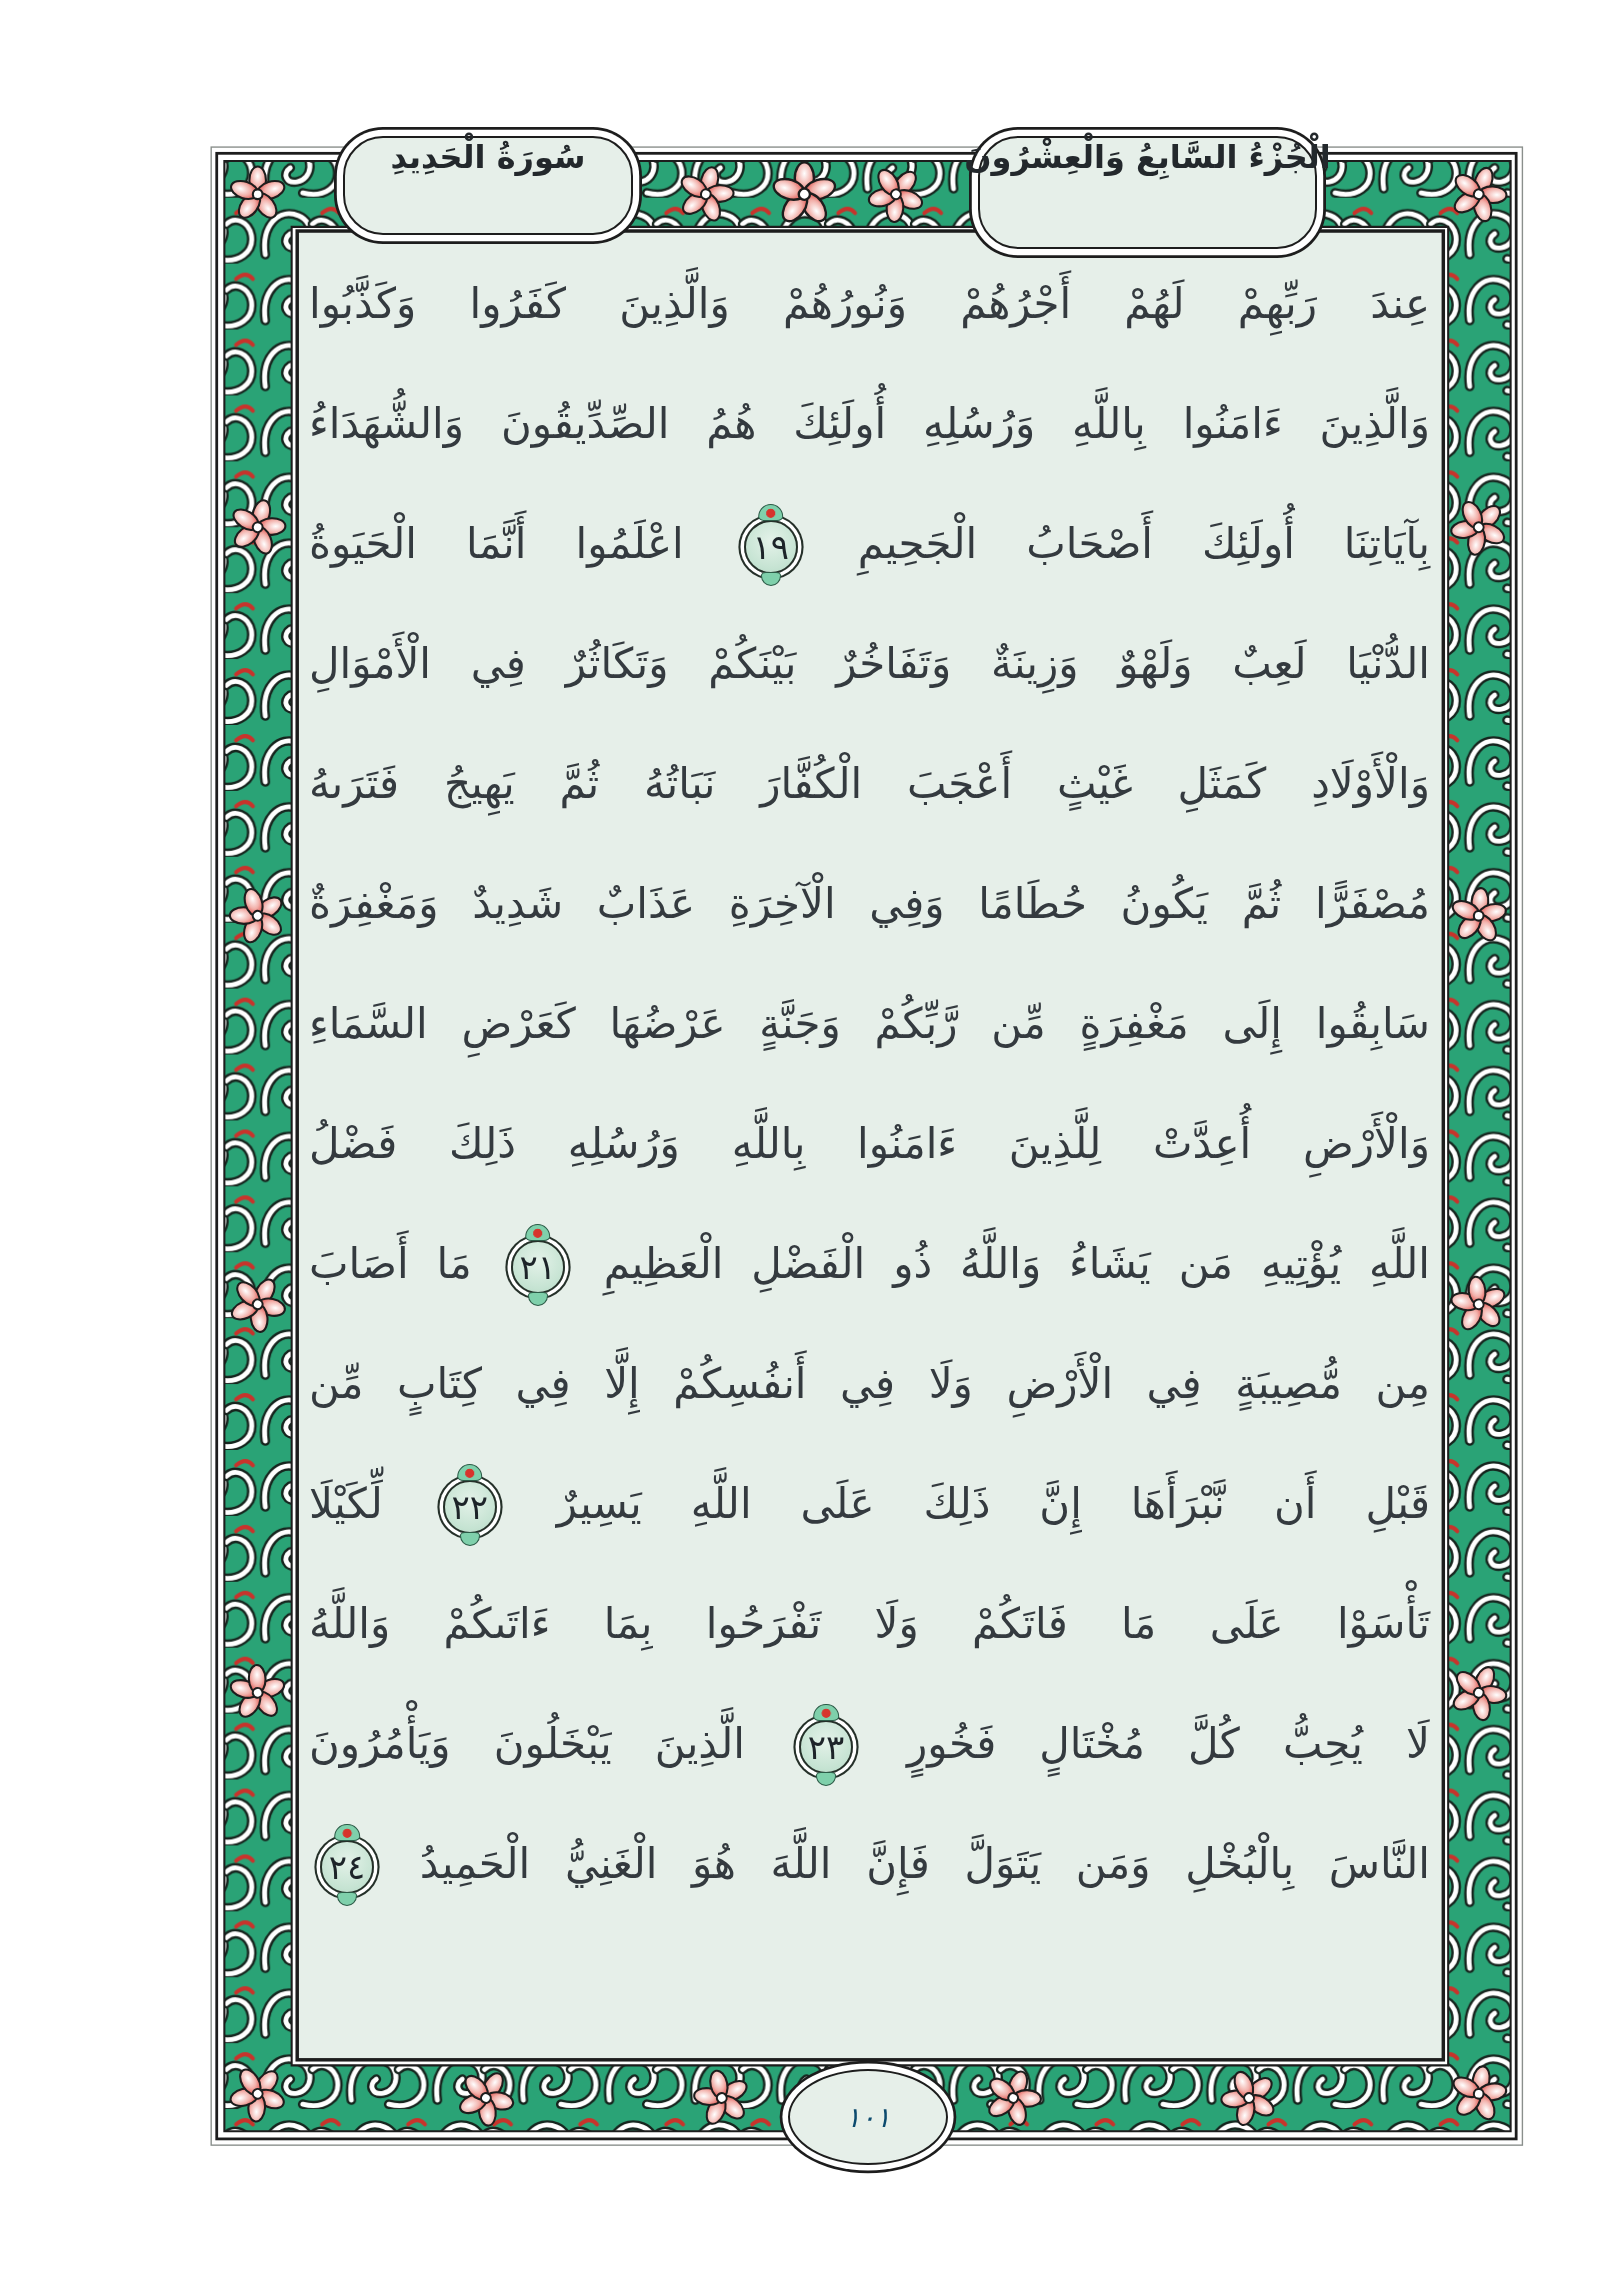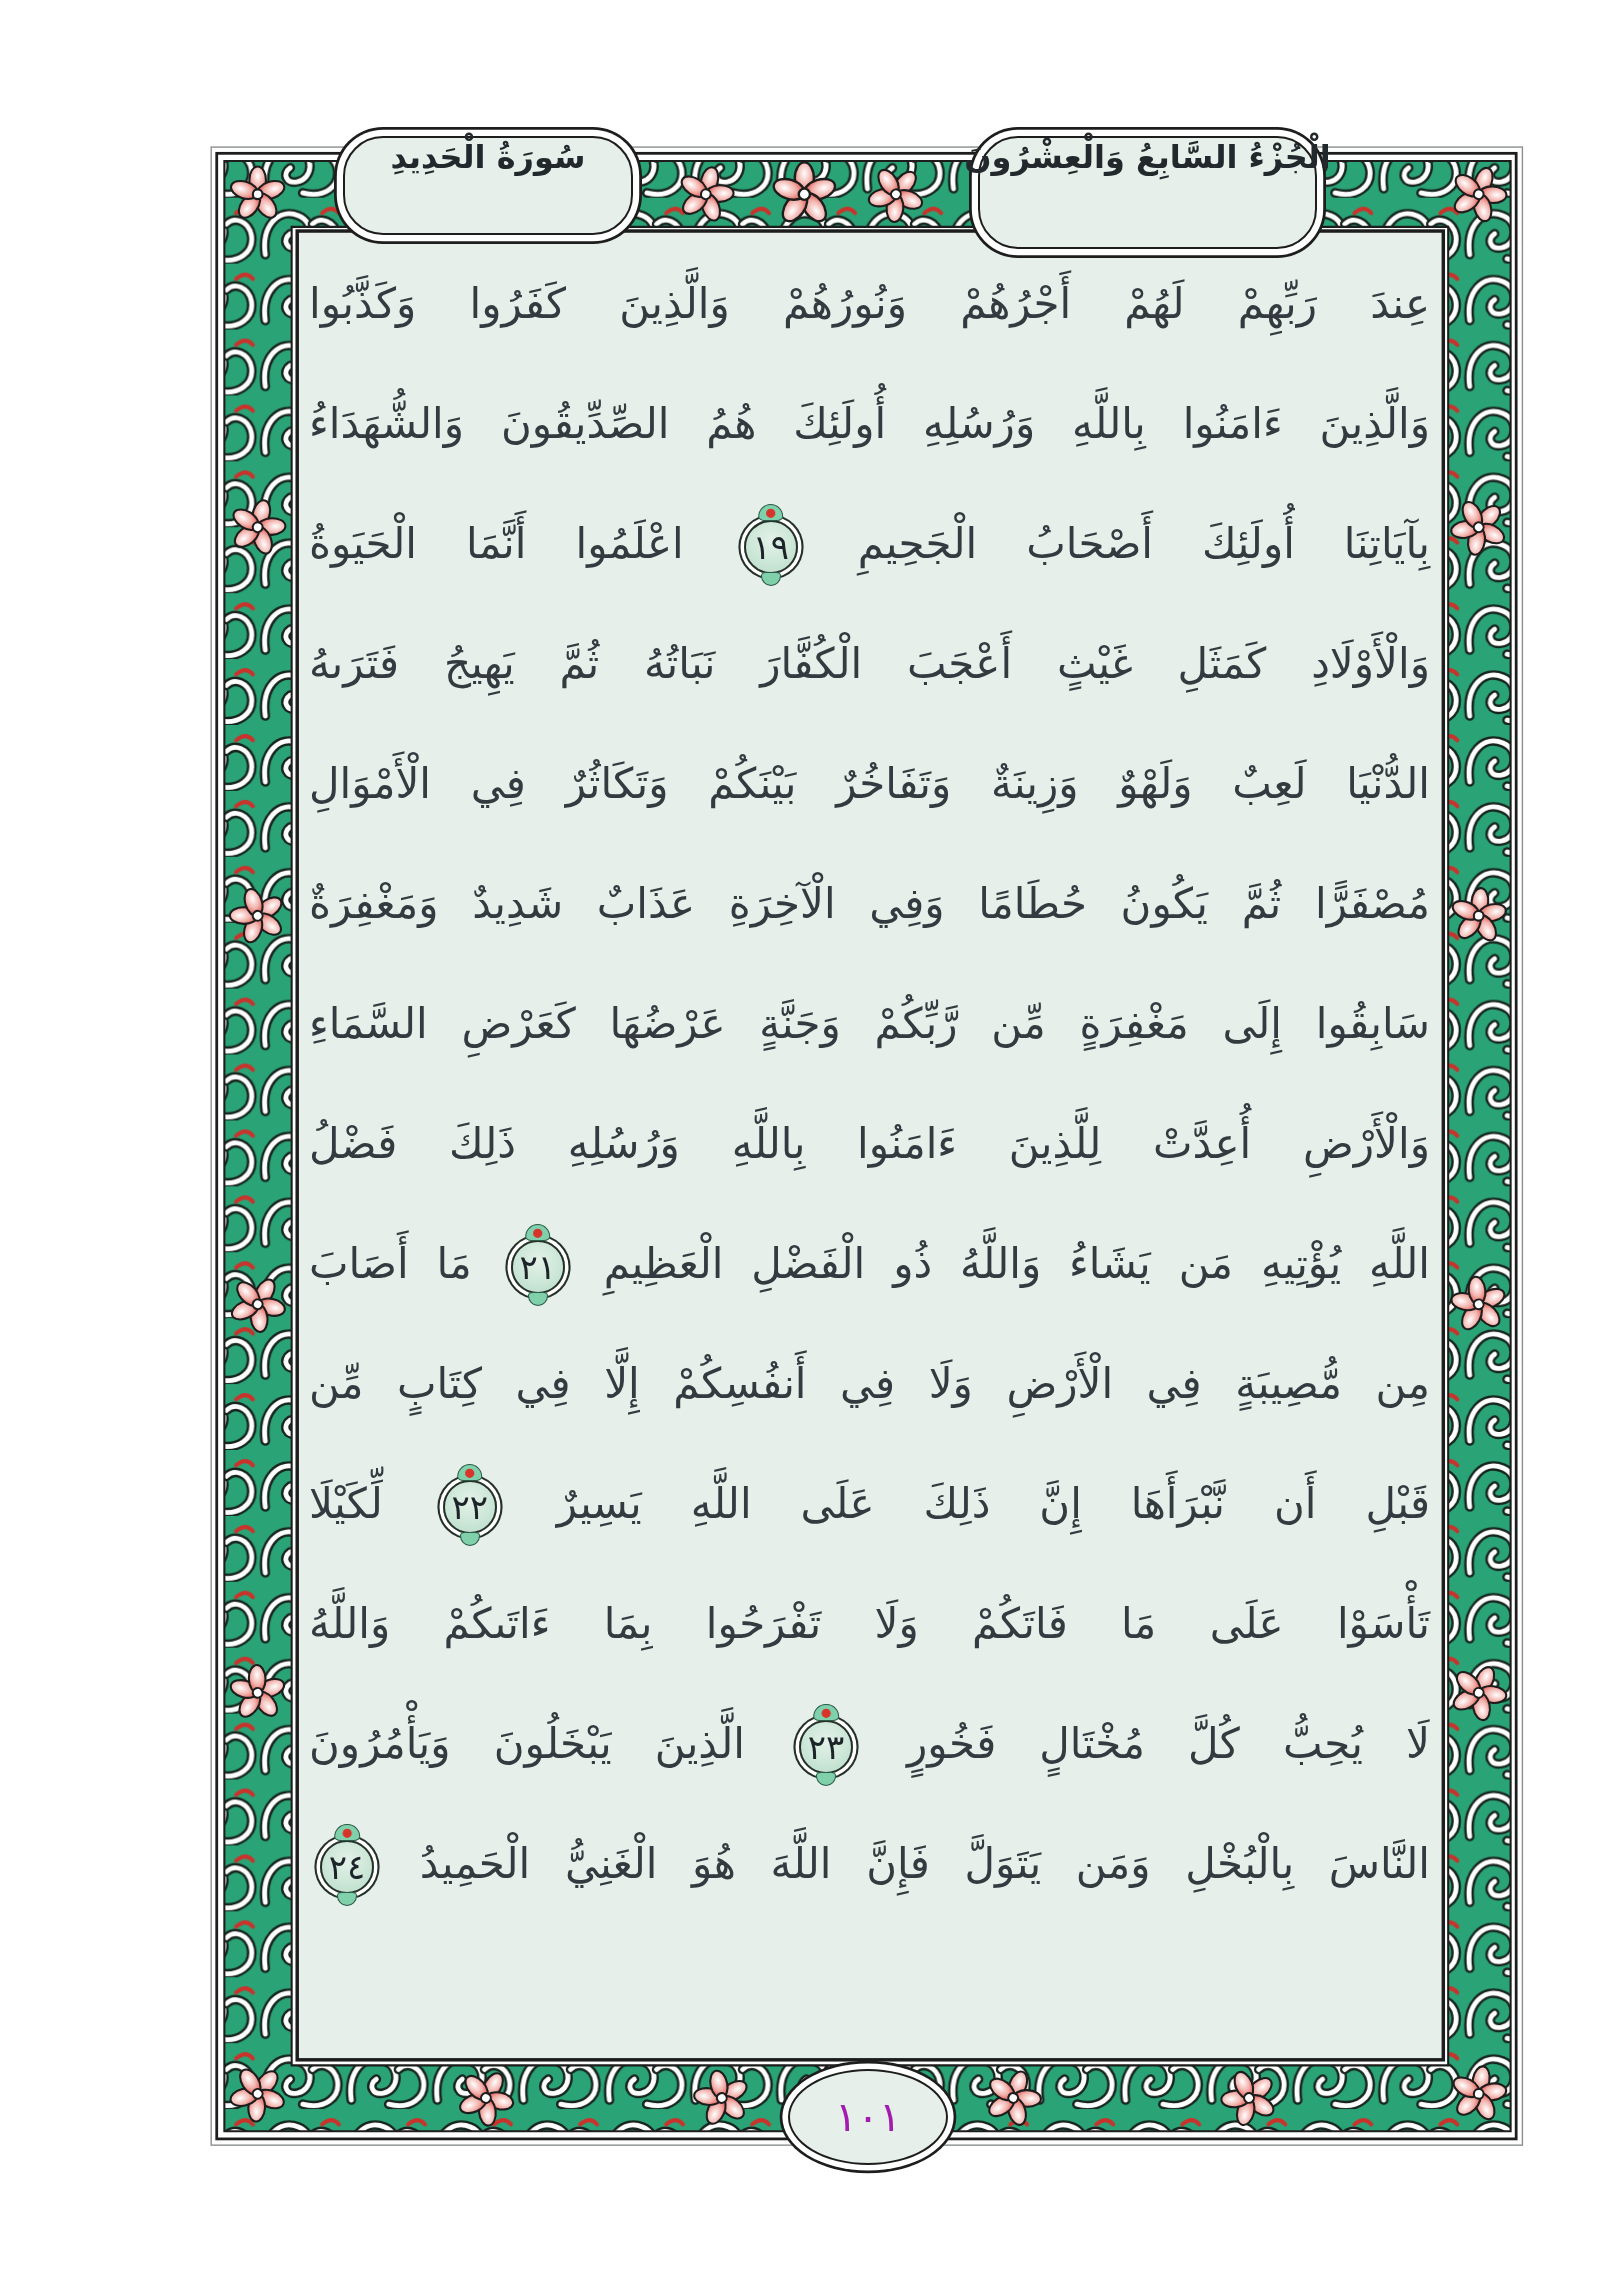--- a/index.html
+++ b/index.html
@@ -46,21 +46,21 @@
 
   .pagenum-cartouche{
     position:absolute;z-index:3;
     left:788px;top:2069px;width:160px;height:96px;
     background:var(--panel-mint);
     border:2.8px solid var(--line-dark);
     border-radius:50%;
     box-shadow:0 0 0 5.6px #ffffff, 0 0 0 8.3px var(--line-dark);
     display:flex;align-items:center;justify-content:center;
   }
-  .pagenum{font-size:41px;color:#a21caf;}
+  .pagenum{font-size:28px;color:#0c4a6e;font-style:italic;}
 
   .text-panel{
     position:absolute;z-index:2;
     left:309px;top:244px;width:1121px;height:1803px;
     direction:rtl;
   }
   .q-line{
     height:120px;
     line-height:120px;
     font-size:42px;
@@ -171,22 +171,22 @@
   <span class="cartouche-title">الْجُزْءُ السَّابِعُ وَالْعِشْرُونَ</span>
 </div>
 <div class="cartouche cartouche-surah">
   <span class="cartouche-title">سُورَةُ الْحَدِيدِ</span>
 </div>
 
 <div class="text-panel" id="quran-lines">
     <div class="q-line"><span>عِندَ رَبِّهِمْ لَهُمْ أَجْرُهُمْ وَنُورُهُمْ وَالَّذِينَ كَفَرُوا وَكَذَّبُوا</span> </div>
     <div class="q-line"><span>وَالَّذِينَ ءَامَنُوا بِاللَّهِ وَرُسُلِهِ أُولَئِكَ هُمُ الصِّدِّيقُونَ وَالشُّهَدَاءُ</span> </div>
     <div class="q-line"><span>بِآيَاتِنَا أُولَئِكَ أَصْحَابُ الْجَحِيمِ</span> <span class="ayah-marker">١٩</span> <span>اعْلَمُوا أَنَّمَا الْحَيَوةُ</span> </div>
+    <div class="q-line"><span>الدُّنْيَا لَعِبٌ وَلَهْوٌ وَزِينَةٌ وَتَفَاخُرٌ بَيْنَكُمْ وَتَكَاثُرٌ فِي الْأَمْوَالِ</span> </div>
     <div class="q-line"><span>وَالْأَوْلَادِ كَمَثَلِ غَيْثٍ أَعْجَبَ الْكُفَّارَ نَبَاتُهُ ثُمَّ يَهِيجُ فَتَرَىهُ</span> </div>
-    <div class="q-line"><span>الدُّنْيَا لَعِبٌ وَلَهْوٌ وَزِينَةٌ وَتَفَاخُرٌ بَيْنَكُمْ وَتَكَاثُرٌ فِي الْأَمْوَالِ</span> </div>
     <div class="q-line"><span>مُصْفَرًّا ثُمَّ يَكُونُ حُطَامًا وَفِي الْآخِرَةِ عَذَابٌ شَدِيدٌ وَمَغْفِرَةٌ</span> </div>
     <div class="q-line"><span>سَابِقُوا إِلَى مَغْفِرَةٍ مِّن رَّبِّكُمْ وَجَنَّةٍ عَرْضُهَا كَعَرْضِ السَّمَاءِ</span> </div>
     <div class="q-line"><span>وَالْأَرْضِ أُعِدَّتْ لِلَّذِينَ ءَامَنُوا بِاللَّهِ وَرُسُلِهِ ذَلِكَ فَضْلُ</span> </div>
     <div class="q-line"><span>اللَّهِ يُؤْتِيهِ مَن يَشَاءُ وَاللَّهُ ذُو الْفَضْلِ الْعَظِيمِ</span> <span class="ayah-marker">٢١</span> <span>مَا أَصَابَ</span> </div>
     <div class="q-line"><span>مِن مُّصِيبَةٍ فِي الْأَرْضِ وَلَا فِي أَنفُسِكُمْ إِلَّا فِي كِتَابٍ مِّن</span> </div>
     <div class="q-line"><span>قَبْلِ أَن نَّبْرَأَهَا إِنَّ ذَلِكَ عَلَى اللَّهِ يَسِيرٌ</span> <span class="ayah-marker">٢٢</span> <span>لِّكَيْلَا</span> </div>
     <div class="q-line"><span>تَأْسَوْا عَلَى مَا فَاتَكُمْ وَلَا تَفْرَحُوا بِمَا ءَاتَىكُمْ وَاللَّهُ</span> </div>
     <div class="q-line"><span>لَا يُحِبُّ كُلَّ مُخْتَالٍ فَخُورٍ</span> <span class="ayah-marker">٢٣</span> <span>الَّذِينَ يَبْخَلُونَ وَيَأْمُرُونَ</span> </div>
     <div class="q-line"><span>النَّاسَ بِالْبُخْلِ وَمَن يَتَوَلَّ فَإِنَّ اللَّهَ هُوَ الْغَنِيُّ الْحَمِيدُ</span> <span class="ayah-marker">٢٤</span> </div>
   </div>

